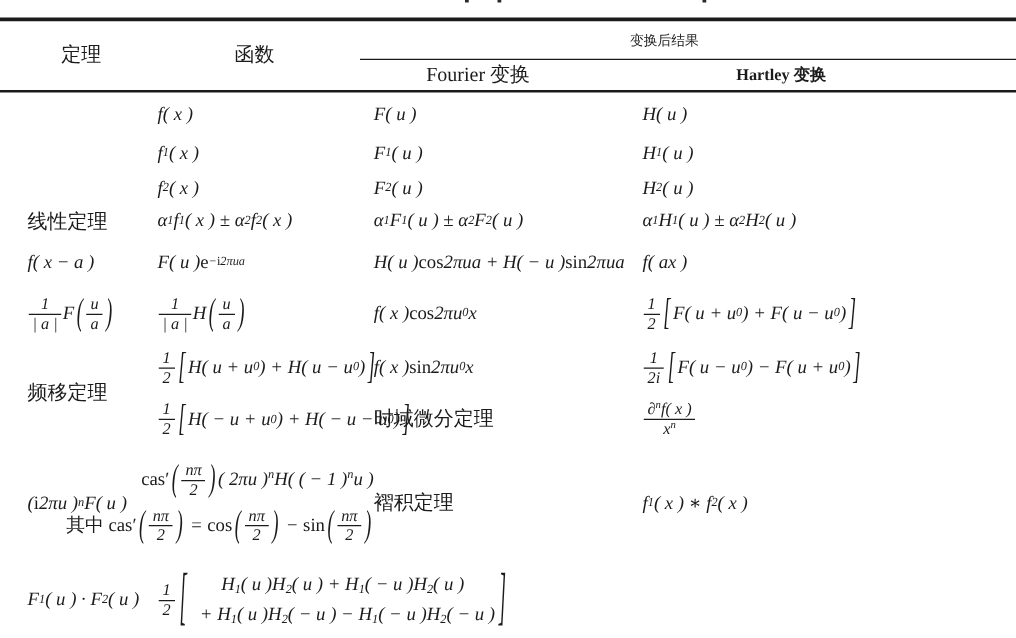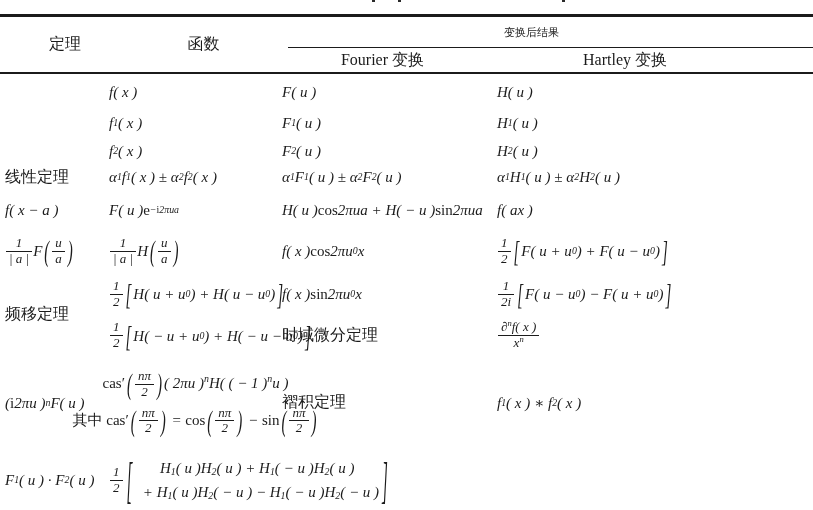--- a/index.html
+++ b/index.html
@@ -10,41 +10,41 @@
   .toprule{height:3px;background:#1b1b1b;}
   .bottomrule{height:3px;background:#1b1b1b;}
   .midrule{height:2px;background:#1b1b1b;}
   .header{display:grid;grid-template-columns:104px 173px 1fr;margin-left:13px;height:55px;}
   .hcell{display:flex;align-items:center;justify-content:center;font-size:16px;}
   .hgroup{display:flex;flex-direction:column;}
   .hresult{height:30px;display:flex;align-items:center;justify-content:center;font-size:11px;padding-right:40px;}
   .subrule{height:1px;background:#1b1b1b;margin-left:-2px;}
   .hsub{flex:1;display:flex;}
   .hfourier{width:215px;display:flex;align-items:center;justify-content:center;font-size:16px;padding-right:30px;}
-  .hhartley{flex:1;display:flex;align-items:center;justify-content:center;font-size:16px;padding-right:68px;}
-  .body{display:grid;margin-left:5px;
+  .hhartley{flex:1;display:flex;align-items:center;justify-content:center;font-size:13px;padding-right:68px;font-weight:bold;}
+  .body{display:grid;margin-left:22px;
         grid-template-columns:104px 173px 215px 1fr;
         grid-template-rows:35px 28px 27px 26px 39px 44px 42px 41px 93px 62px;
         font-size:15px;}
   .c{display:flex;align-items:center;white-space:nowrap;overflow:visible;}
   .th{font-size:16px;font-style:normal;}
   .math{font-style:italic;line-height:1.2;}
   .rm{font-style:normal;}
   sub,sup{font-size:66%;font-style:inherit;line-height:0;}
   sup{vertical-align:0.55em;}
   sub{vertical-align:-0.25em;}
   .frac{display:inline-block;text-align:center;vertical-align:middle;margin:0 1px;font-size:13px;line-height:1.15;}
   .frac .fn2{display:block;padding:0 3px;}
   .frac .fd{display:block;padding:0 3px;border-top:1px solid #1b1b1b;}
   .bg{display:inline-block;vertical-align:middle;transform:scaleY(2.0);margin:0 2px;}
   .bg2{display:inline-block;vertical-align:middle;transform:scaleY(3.4);margin:0 3px;}
   .stack{display:inline-block;vertical-align:middle;text-align:center;white-space:nowrap;}
   .stack>span{display:block;line-height:1.6;}
   .freq{grid-row:7/9;grid-column:1;text-align:center;}
-  .h2{flex-direction:column;align-items:center;justify-content:center;gap:6px;}
+  .h2{flex-direction:column;align-items:flex-end;justify-content:center;gap:6px;}
 </style>
 </head>
 <body>
 
 <div class="page">
   <div class="artifact" style="left:372px"></div>
   <div class="artifact" style="left:398px"></div>
   <div class="artifact" style="left:562px"></div>
 
   <div class="toprule"></div>

